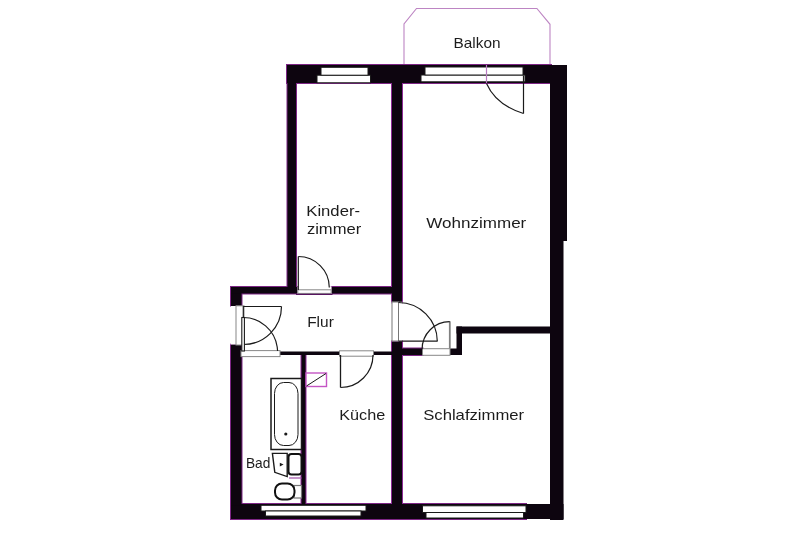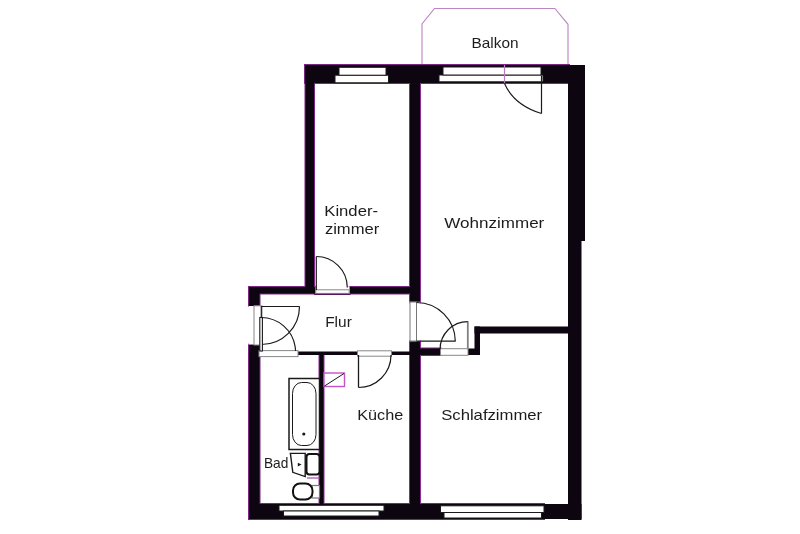--- a/index.html
+++ b/index.html
@@ -1,16 +1,16 @@
 <!DOCTYPE html>
 <html><head>
 <meta charset="utf-8">
 <style>
   html,body{margin:0;padding:0;background:#ffffff;}
-  .plan{position:absolute;left:18px;top:0;width:680px;height:534px;}
+  .plan{position:absolute;left:0;top:0;width:680px;height:534px;}
   svg text{font-family:"Liberation Sans",sans-serif;fill:#1c1c1c;}
 </style>
 </head>
 <body>
 <div class="plan">
 <svg width="800" height="534" viewBox="0 0 800 534">
 <rect x="0" y="0" width="800" height="534" fill="#ffffff"></rect>
 
 <path d="M 404 65 L 404 24 L 416.5 8.5 L 536.9 8.5 L 550 24.3 L 550 65" fill="none" stroke="#bd85c3" stroke-width="1.1"></path>
 

